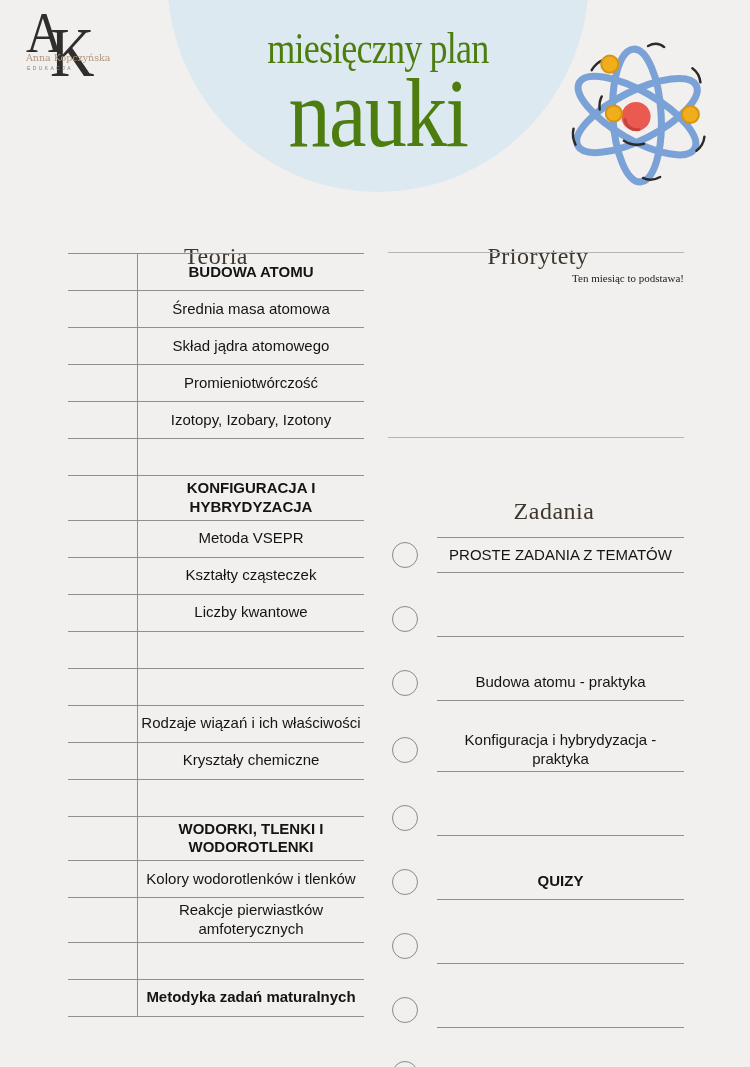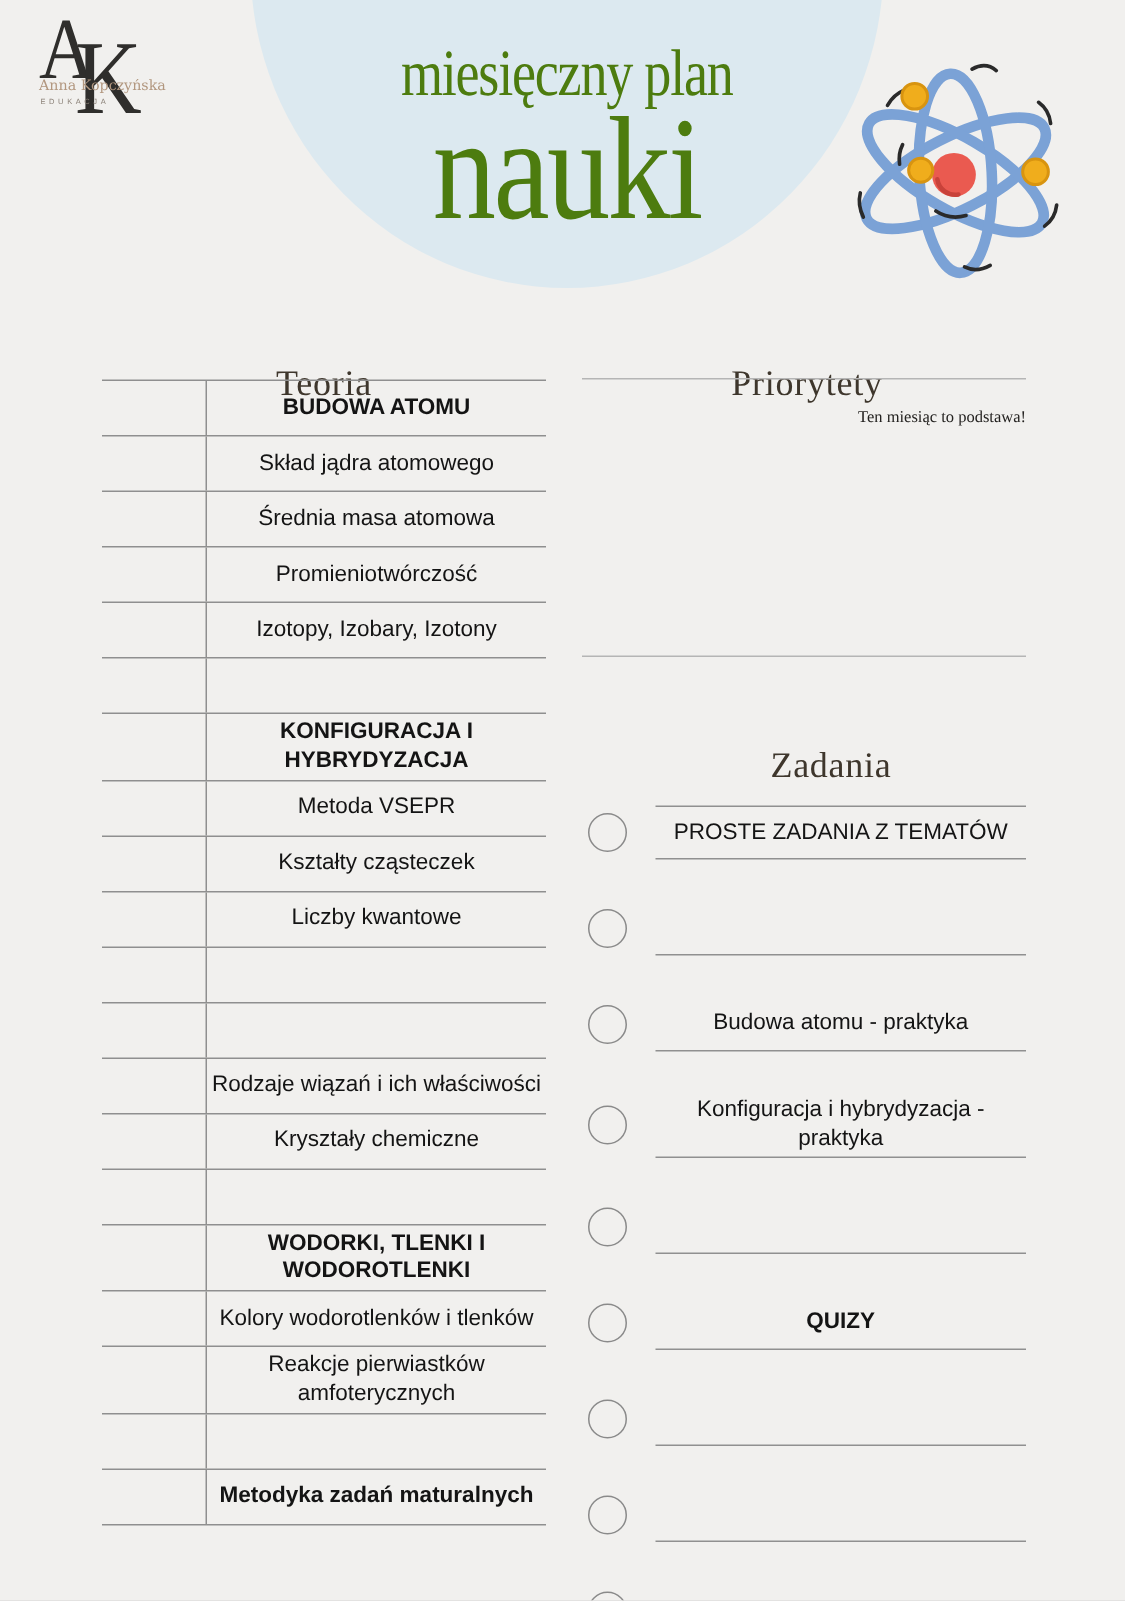--- a/index.html
+++ b/index.html
@@ -120,28 +120,28 @@
   <div class="p-note">Ten miesiąc to podstawa!</div>
   <div class="p-line l2"></div>
 
   <div class="ttable">
     <div class="t-row">
         <div class="t-check"></div>
         <div class="t-label fw-b">BUDOWA ATOMU</div>
       </div>
     <div class="t-row">
         <div class="t-check"></div>
+        <div class="t-label">Średnia masa atomowa</div>
+      </div>
+    <div class="t-row">
+        <div class="t-check"></div>
         <div class="t-label">Skład jądra atomowego</div>
       </div>
     <div class="t-row">
         <div class="t-check"></div>
-        <div class="t-label">Średnia masa atomowa</div>
-      </div>
-    <div class="t-row">
-        <div class="t-check"></div>
         <div class="t-label">Promieniotwórczość</div>
       </div>
     <div class="t-row">
         <div class="t-check"></div>
         <div class="t-label">Izotopy, Izobary, Izotony</div>
       </div>
     <div class="t-row">
         <div class="t-check"></div>
         <div class="t-label"></div>
       </div>

